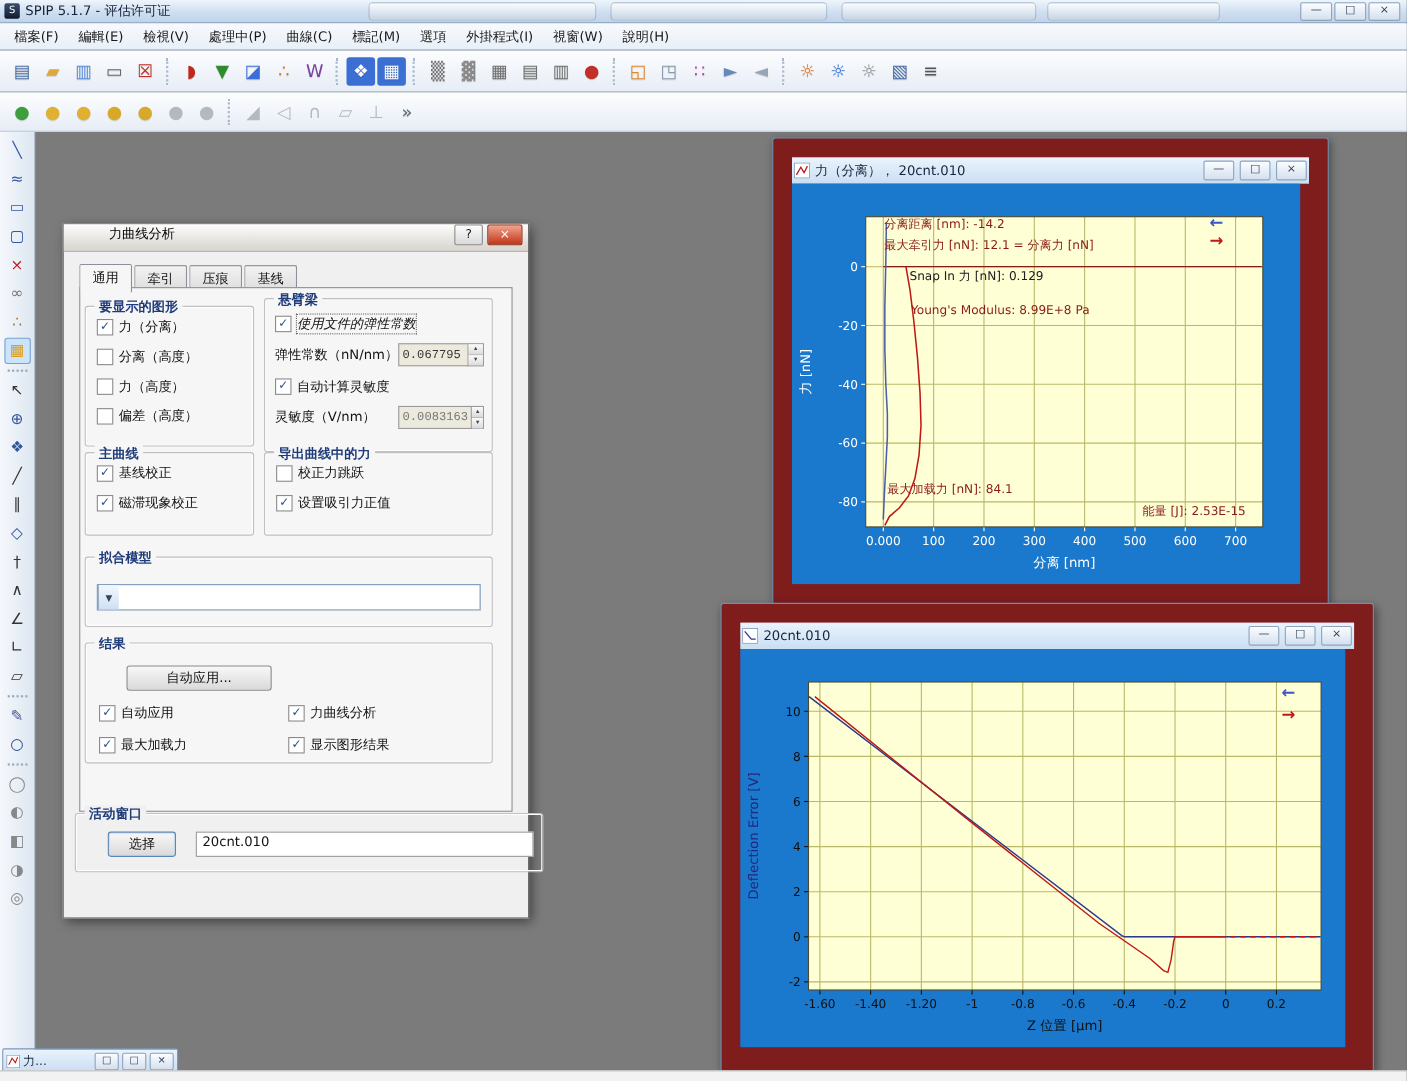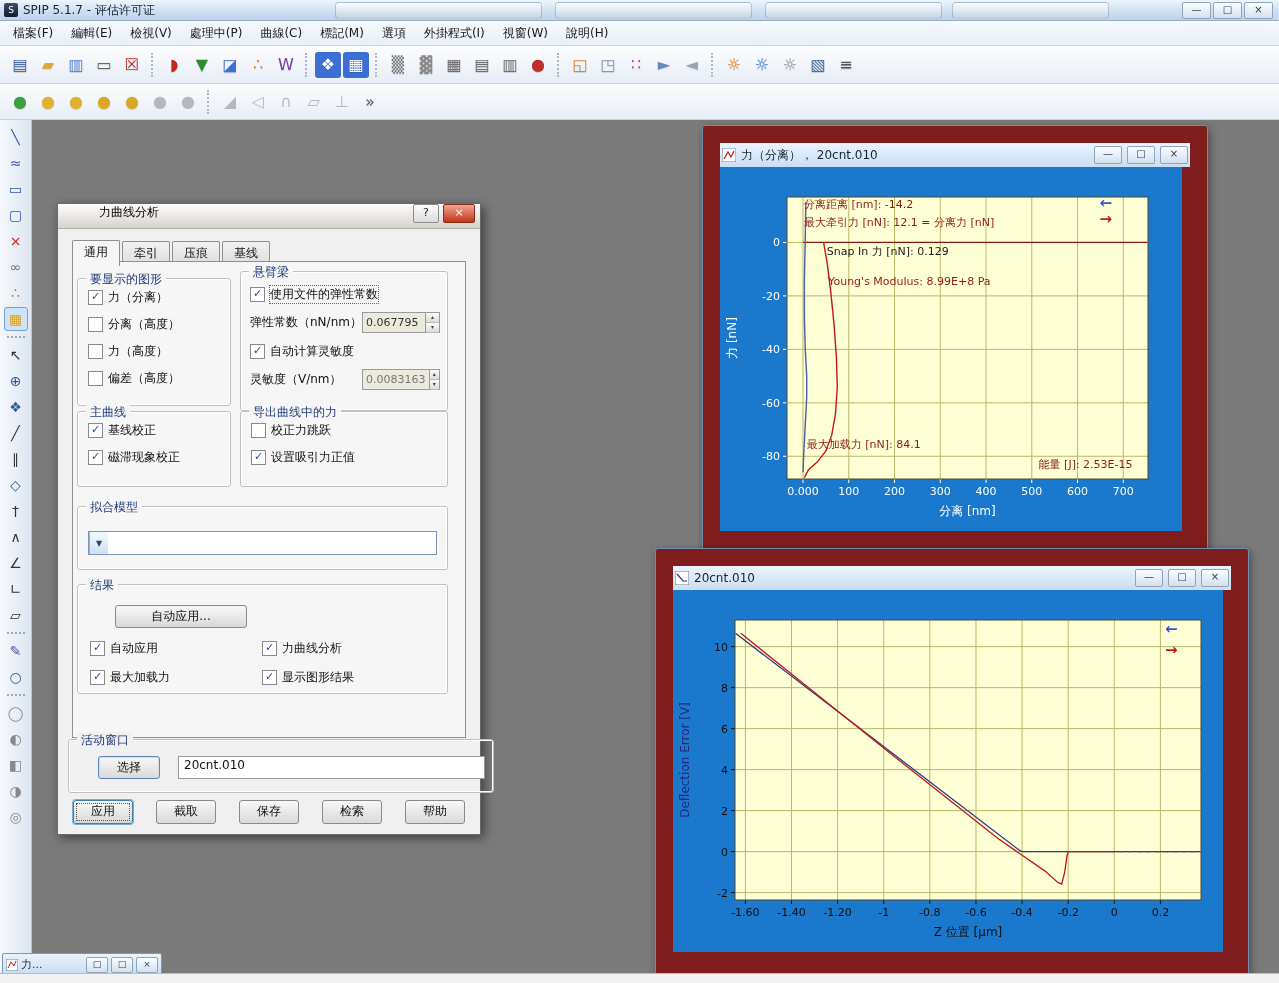--- a/index.html
+++ b/index.html
@@ -76,31 +76,31 @@
   .dlg-btn.close{width:30px;background:linear-gradient(#f0a490,#c33517);color:#fff;border-color:#8d2a14;margin-left:auto;}
   .dlg-btn.help{margin-left:auto;}
   .dlg-btn.help + .dlg-btn.close{margin-left:4px;}
   .tabstrip{position:absolute;left:14px;top:37px;display:flex;}
   .tab{padding:3px 11px;border:1px solid #8c8f98;border-bottom:none;border-radius:2px 2px 0 0;
        background:linear-gradient(#f2f2f2,#dcdcdc);margin-right:2px;font-size:12px;}
   .tab.active{background:#f6f6f6;position:relative;z-index:2;padding-bottom:5px;margin-top:-1px;}
   .tabpage{position:absolute;left:14px;top:57px;width:392px;height:475px;background:#f6f6f6;
            border:1px solid #8c8f98;}
   .group{position:absolute;border:1px solid #c0c0c0;border-radius:3px;box-shadow:inset 0 0 0 1px #ffffff;}
-  .group-title{position:absolute;top:-8px;left:8px;background:#f6f6f6;padding:0 4px;color:#1f3c7a;font-size:12px;}
+  .group-title{position:absolute;top:-8px;left:8px;background:#f6f6f6;padding:0 4px;color:#1f3c7a;font-size:12px;font-weight:bold;}
   .chk{display:flex;align-items:center;gap:5px;}
   .chk-box{width:13px;height:13px;border:1px solid #8a8a8a;background:#fff;font-size:11px;line-height:12px;
            text-align:center;color:#2a4d8f;font-weight:bold;flex:0 0 13px;}
   .chk-lab{font-size:12px;color:#111;}
-  .chk.focused .chk-lab{outline:1px dotted #666;}
+  .chk.focused .chk-lab{outline:1px dotted #666;font-style:italic;}
   .chk-col > .chk{margin:10px 0 0 10px;}
   .field-row{display:flex;align-items:center;justify-content:space-between;margin:9px 7px 0 9px;}
   .flabel{font-size:12px;}
   .spin-field{display:flex;align-items:center;border:1px solid #9a9a9a;background:#ece9dd;height:19px;width:76px;}
-  .spin-val{flex:1;font-size:11px;padding:0 3px;color:#333;text-align:left;}
+  .spin-val{flex:1;font-size:11px;padding:0 3px;color:#333;text-align:left;font-family:Liberation Mono, monospace;}
   .spinner{display:flex;flex-direction:column;width:13px;border-left:1px solid #9a9a9a;}
   .spinner i{font-style:normal;font-size:6px;line-height:8px;height:9px;text-align:center;
              background:linear-gradient(#fafafa,#dcdcdc);border-bottom:1px solid #bbb;color:#444;}
   .combo{display:flex;align-items:center;border:1px solid #7a95b5;background:#fff;height:22px;
          margin:24px 10px 0 10px;}
   .combo-text{flex:1;padding:0 6px;font-size:12px;}
   .combo-btn{width:18px;height:100%;display:flex;align-items:center;justify-content:center;
              background:linear-gradient(#f2f8fe,#cfe0f2);border-left:1px solid #9ab0c8;font-size:8px;color:#33485f;}
   .btn{border:1px solid #8a8a8a;border-radius:3px;background:linear-gradient(#f8f8f8,#d9d9d9);
        text-align:center;font-size:12px;color:#111;}
@@ -641,27 +641,20 @@
     </div>
 
     <div class="group" style="left:10px;top:535px;width:400px;height:52px;padding-left:24px;">
       <span class="group-title" style="background:#f0f0f0;">活动窗口</span>
       <div class="aw-row">
         <div class="btn aw-btn">选择</div>
         <div class="aw-field">20cnt.010</div>
       </div>
     </div>
 
-    <div id="dlg-buttons">
-        <div class="btn default">应用</div>
-        <div class="btn">截取</div>
-        <div class="btn">保存</div>
-        <div class="btn">检索</div>
-        <div class="btn">帮助</div>
-      </div>
   </div>
 
   <div class="min-child">
     <svg width="12" height="12">
       <rect x="0" y="0" width="12" height="12" fill="#fff" stroke="#5a7ba0"></rect>
       <polyline points="2,9 5,3 8,7 10,2" fill="none" stroke="#c01818" stroke-width="1"></polyline>
     </svg>
     <span class="mc-label">力...</span>
     <div class="mc-btn">□</div>
     <div class="mc-btn">□</div>

